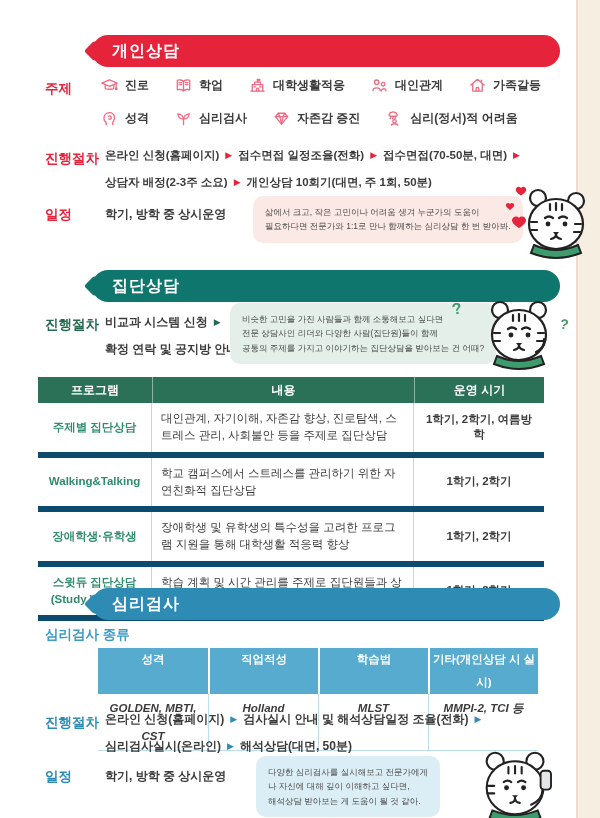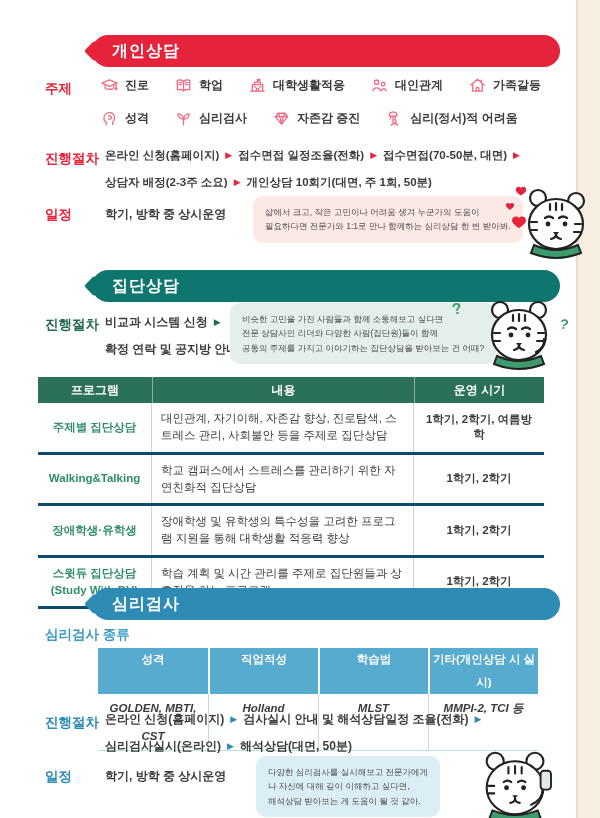--- a/index.html
+++ b/index.html
@@ -35,21 +35,21 @@
   .bubble div{white-space:nowrap;}
   .bubble-pink{background:#FBE9E6;}
   .bubble-green{background:#E3EFE8;}
   .bubble-blue{background:#DCEEF5;}
 
   
   .gtable{position:absolute;left:38px;top:377px;width:506px;}
   .gtable .hrow{display:grid;grid-template-columns:114px 262px 130px;background:#2B7158;color:#fff;font-weight:700;font-size:12px;}
   .gtable .hrow > div{line-height:26px;text-align:center;border-left:1px solid rgba(255,255,255,.45);}
   .gtable .hrow > div:first-child{border-left:none;}
-  .gtable .brow{display:grid;grid-template-columns:114px 262px 130px;border-bottom:3px solid #0c4a6e;}
+  .gtable .brow{display:grid;grid-template-columns:114px 262px 130px;border-bottom:6px solid #0c4a6e;}
   .gtable .brow > div{padding:7px 9px;display:flex;align-items:center;box-sizing:border-box;}
   .cell-program{justify-content:center;text-align:center;color:#2F8D6B;font-weight:700;font-size:11.5px;border-right:1px solid #BFDCD2;line-height:1.45;}
   .cell-content{color:#3B3B3B;font-weight:500;font-size:11.5px;line-height:1.5;border-right:1px solid #BFDCD2;}
   .cell-period{justify-content:center;text-align:center;color:#3B3B3B;font-weight:600;font-size:11.5px;}
 
   
   .ptable{position:absolute;left:98px;top:648px;width:440px;}
   .ptable .hrow{display:grid;grid-template-columns:repeat(4,1fr);background:#57ABCE;color:#fff;font-weight:700;font-size:11.5px;}
   .ptable .hrow > div{line-height:23px;text-align:center;border-left:2px solid #fff;}
   .ptable .hrow > div:first-child{border-left:none;}

